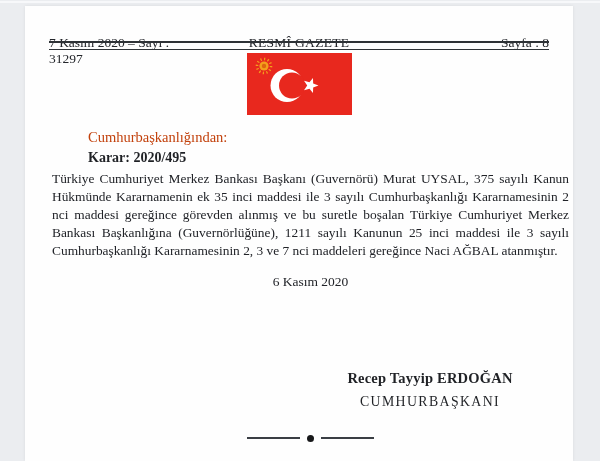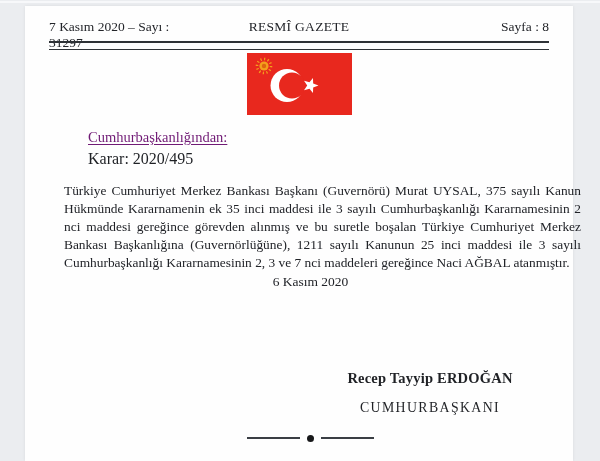--- a/index.html
+++ b/index.html
@@ -22,67 +22,66 @@
     background: #fefefe;
     box-shadow: 0 0 3px rgba(0,0,0,0.08);
   }
   .header {
     position: absolute;
     left: 24px; top: 13px; width: 500px; height: 18px;
     display: flex; align-items: baseline;
     font-size: 13.5px; color: #23252a; gap: 45px;
   }
   .h-left  { flex: 1; text-align: left; }
-  .h-center{ flex: 1; text-align: center; letter-spacing: 0.3px; }
+  .h-center{ flex: 1; text-align: center; letter-spacing: 0.3px; margin-top: 16px; }
   .h-right { flex: 1; text-align: right; }
   .rule {
     position: absolute;
     left: 24px; top: 35px; width: 500px; height: 6px;
     border-top: 2.5px solid #2e3236;
     border-bottom: 1.2px solid #2e3236;
   }
   .flag {
     position: absolute;
     left: 222px; top: 47px;
     width: 105px; height: 62px;
     line-height: 0;
   }
   .issuer {
     position: absolute;
     left: 63px; top: 123px;
-    font-size: 14.5px; color: #701a75;
-    text-decoration: underline;
+    font-size: 14.5px; color: #c2410c;
     text-underline-offset: 2px;
   }
   .decision {
     position: absolute;
     left: 63px; top: 144px;
-    font-size: 16px; font-weight: normal; color: #1f2125;
+    font-size: 14px; font-weight: bold; color: #1f2125;
   }
   .body-text {
     position: absolute;
     left: 27px; top: 164px;
-    width: 517px; margin: 12px;
+    width: 517px; margin: 0;
     font-size: 13.4px; line-height: 18px;
     color: #212328;
     text-align: justify;
   }
   .date {
     position: absolute;
     left: 27px; top: 268px; width: 517px;
     text-align: center;
     font-size: 13.5px; color: #212328;
   }
   .signature {
     position: absolute;
     left: 295px; top: 364px; width: 220px;
     text-align: center; color: #1f2125;
   }
   .sig-name  { font-size: 14.5px; font-weight: bold; letter-spacing: 0.2px; }
-  .sig-title { margin-top: 13px; font-size: 13.8px; letter-spacing: 1.4px; }
+  .sig-title { margin-top: 7px; font-size: 13.8px; letter-spacing: 1.4px; }
   .separator {
     position: absolute;
     left: 27px; top: 427px; width: 517px; height: 10px;
     display: flex; align-items: center; justify-content: center;
   }
   .sep-line {
     display: inline-block;
     width: 53px; height: 2px;
     background: #3a3e44;
   }

